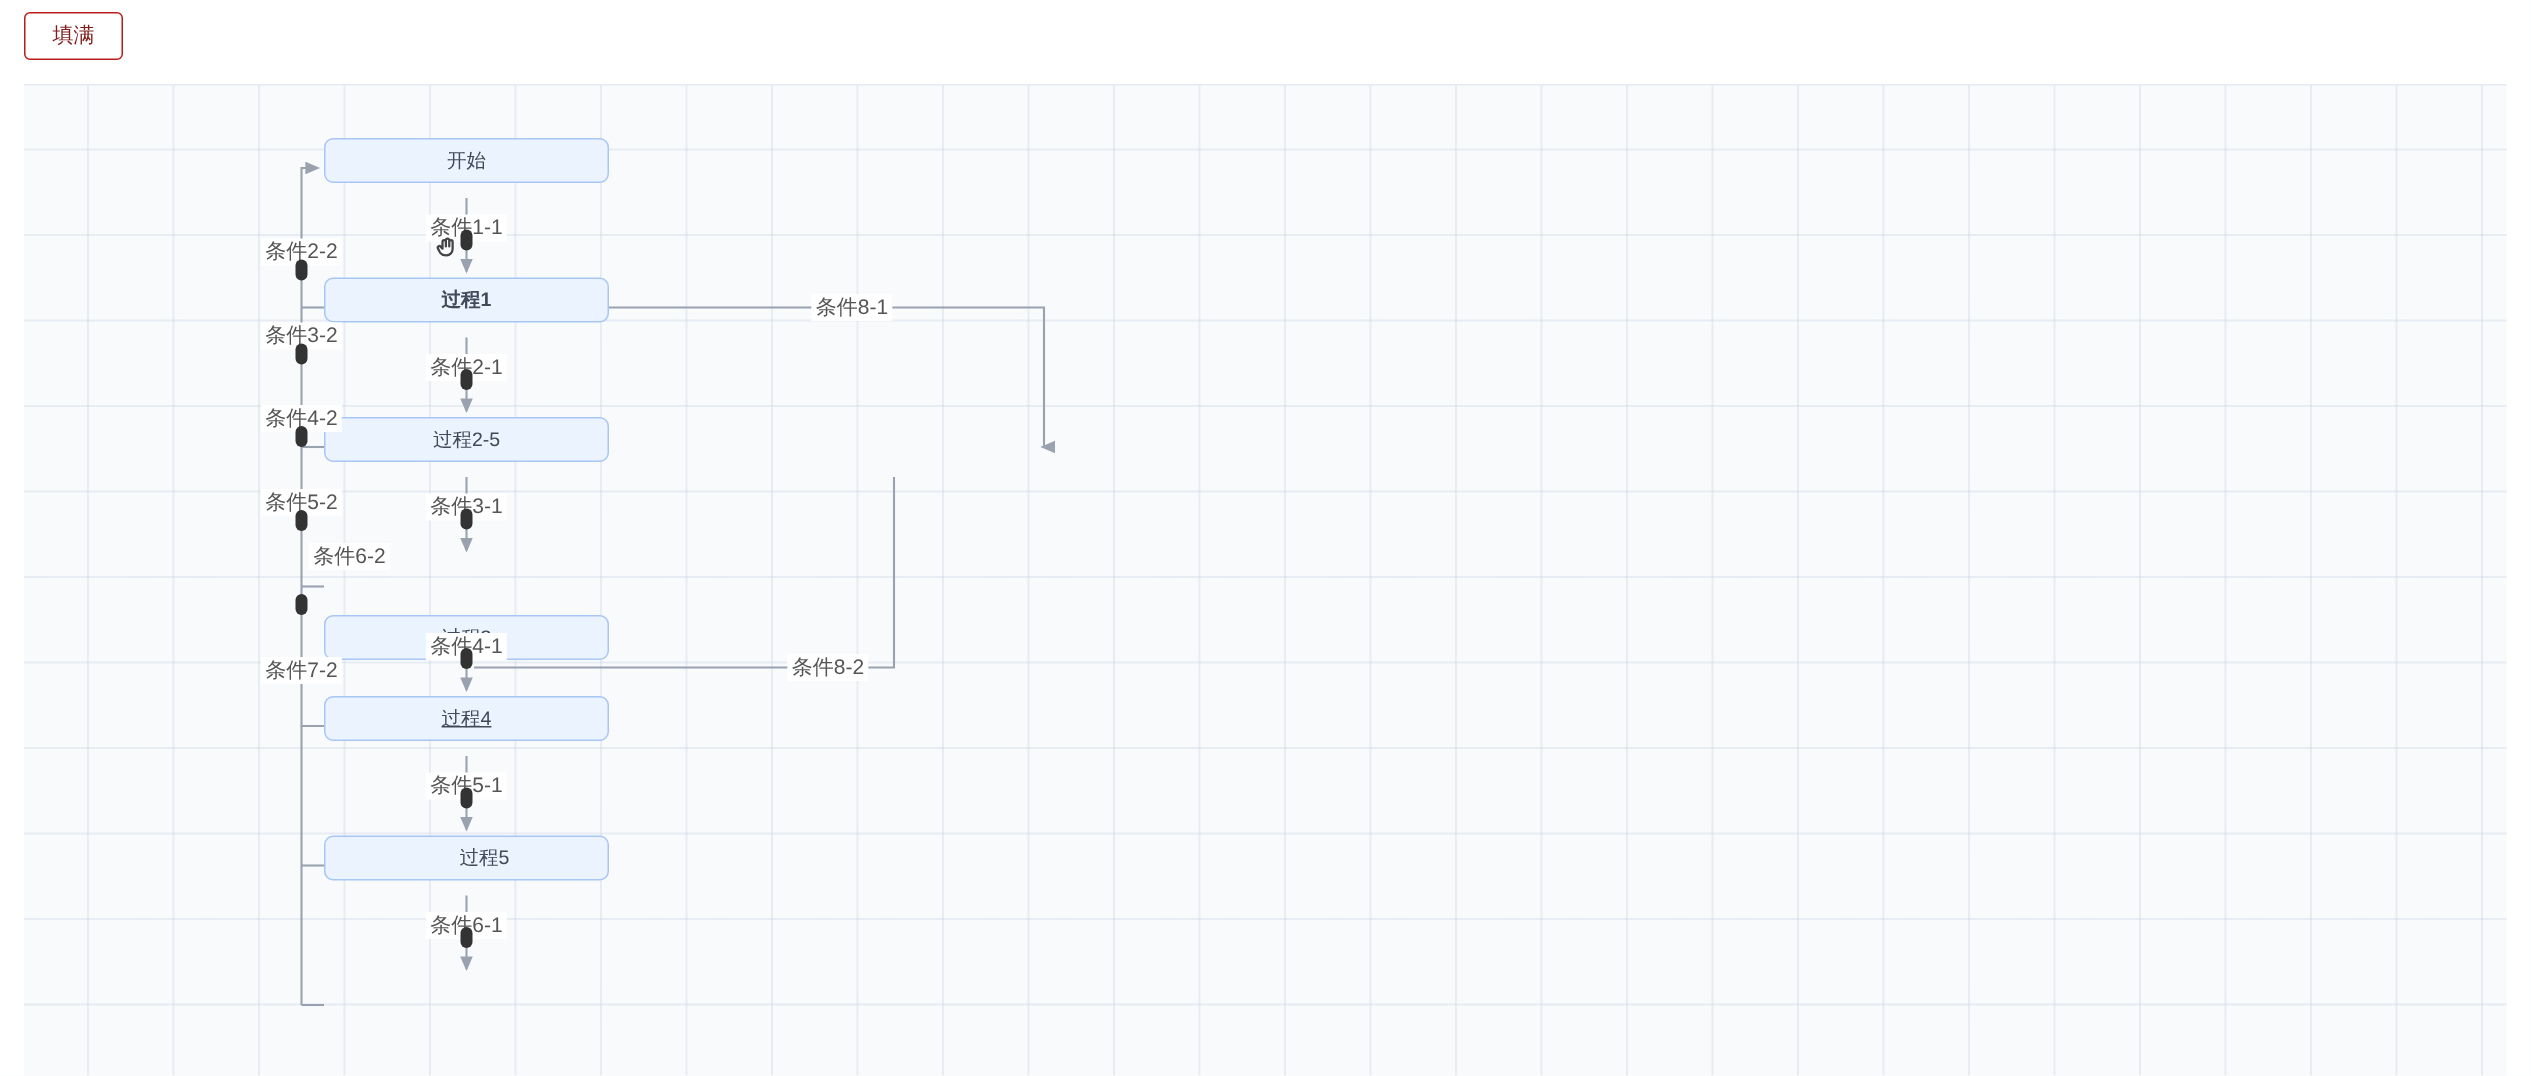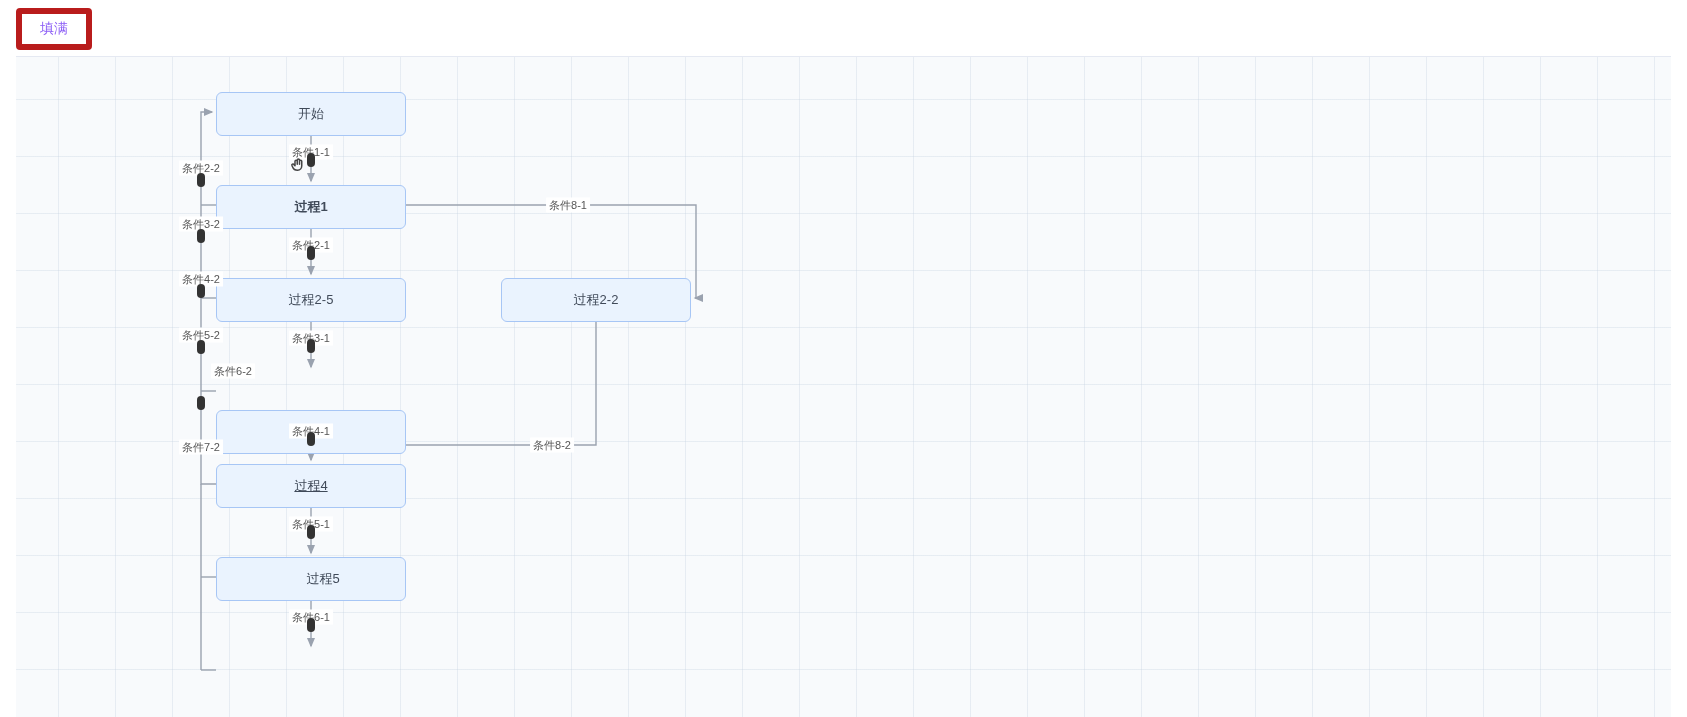--- a/index.html
+++ b/index.html
@@ -1,50 +1,50 @@
 <!DOCTYPE html>
 <html><head>
 <meta charset="utf-8">
 <style>
   * { box-sizing: border-box; }
   html, body { margin:0; padding:0; width:1687px; height:717px; font-family: -apple-system, "Segoe UI", "PingFang SC", "Microsoft YaHei", sans-serif; }
   body { background:#fff; }
 
   .toolbar { padding:8px 16px; }
   .btn {
-    display:inline-block; padding:6px 18px; font-size:14px; color:#8b5cf6;
-    border:6px solid #b91c1c; border-radius:4px; background:#fff; cursor:pointer;
+    display:inline-block; padding:6px 18px; font-size:14px; color:#7f1d1d;
+    border:1px solid #b91c1c; border-radius:4px; background:#fff; cursor:pointer;
   }
 
   .canvas-wrap {
     position:absolute; left:16px; right:16px; top:56px; bottom:0;
     border-top:1px solid #e5e9f2;
     background-color:#f8fafc;
     background-image:
       linear-gradient(to right, rgba(200,210,225,0.35) 1px, transparent 1px),
       linear-gradient(to bottom, rgba(200,210,225,0.35) 1px, transparent 1px);
     background-size: 57px 57px;
     background-position: -15px -15px;
     overflow:hidden;
     cursor:grab;
   }
 
   svg.flow { position:absolute; left:0; top:0; width:100%; height:100%; }
 
   .node {
-    position:absolute; height:44px; width:190px;
+    position:absolute; height:30px; width:190px;
     background:#eaf3fe; border:1px solid #a7c6f5; border-radius:6px;
     display:flex; align-items:center; justify-content:center;
     font-size:13px; color:#404a59;
   }
 
   .edge-label {
     position:absolute; transform:translate(-50%,-50%);
     background:#fff; padding:0 3px;
-    font-size:11px; color:#555; white-space:nowrap;
+    font-size:14px; color:#555; white-space:nowrap;
   }
 
   .port {
     position:absolute; width:8px; height:14px; background:#333; border-radius:4px;
     transform:translate(-50%,-50%);
   }
 
   .hand-icon {
     position:absolute; width:18px; height:18px; transform:translate(-50%,-50%);
     pointer-events:none; color:#444;
@@ -91,23 +91,20 @@
 
   <div class="node" style="left:200px; top:35px;">
       <span>开始</span>
     </div>
   <div class="node" style="left:200px; top:128px;font-weight:bold;">
       <span>过程1</span>
     </div>
   <div class="node" style="left:200px; top:221px;">
       <span>过程2-5</span>
     </div>
-  <div class="node" style="left:485px; top:221px;">
-      <span>过程2-2</span>
-    </div>
   <div class="node" style="left:200px; top:314px;margin-top:39px;">
       <span>过程3</span>
     </div>
   <div class="node" style="left:200px; top:407px;text-decoration:underline;">
       <span>过程4</span>
     </div>
   <div class="node" style="left:200px; top:500px;padding-left:24px;">
       <span>过程5</span>
     </div>
 

